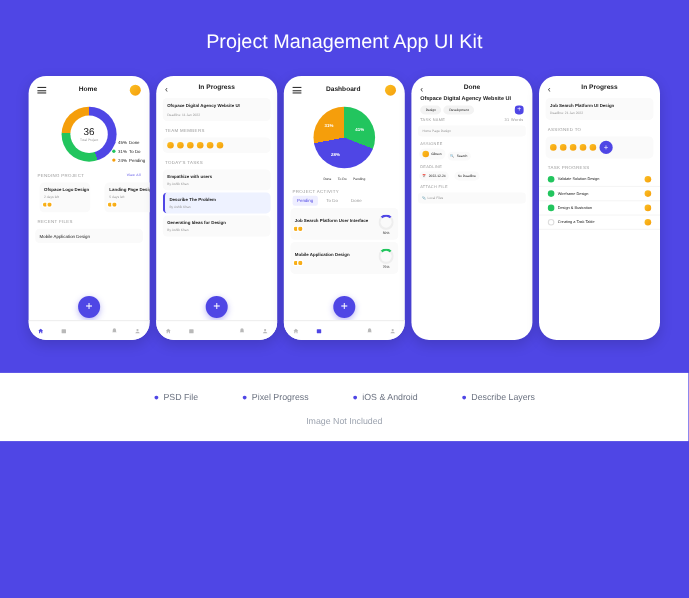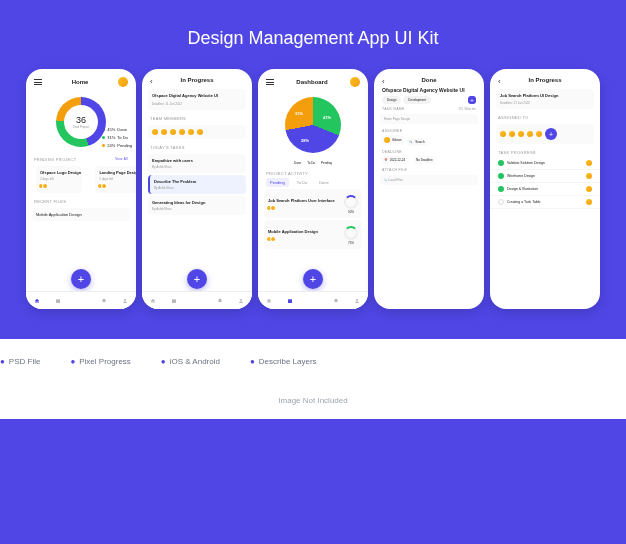--- a/index.html
+++ b/index.html
@@ -44,32 +44,32 @@
 .progress-ring{width:14px;height:14px;border-radius:50%;border:2px solid #eee;border-top-color:#4f46e5;display:inline-block;position:relative}
 .progress-ring.green{border-top-color:#22c55e}
 .pill{display:inline-block;padding:2px 5px;border-radius:6px;background:#f3f3f3;font-size:3px;margin-right:2px}
 .input-field{background:#fafafa;border-radius:3px;padding:3px 4px;margin:2px 6px;font-size:3px;color:#999}
 .label{font-size:3.5px;color:#999;padding:3px 8px 1px;letter-spacing:0.3px}
 .task-item{display:flex;align-items:center;gap:3px;padding:3px 8px;border-bottom:1px solid #f5f5f5}
 .task-check{width:6px;height:6px;border-radius:50%;background:#22c55e;flex-shrink:0}
 .task-check.empty{background:#fff;border:1px solid #ddd}
 .task-text{flex:1;font-size:3.5px}
 .footer{background:#fff;margin-top:30px;padding:18px 0 14px;text-align:center}
-.features{display:flex;justify-content:flex-start;gap:30px;font-size:8px;color:#6b7280}
+.features{display:flex;justify-content:center;gap:40px;font-size:8px;color:#6b7280}
 .feat-dot{color:#4f46e5;margin-right:4px}
-.disclaimer{font-size:8px;color:#9ca3af;margin-top:30px}
+.disclaimer{font-size:8px;color:#9ca3af;margin-top:12px}
 .members{background:#fafafa;border-radius:4px;margin:2px 6px;padding:4px;display:flex;gap:3px;align-items:center}
 .icon-btn{width:8px;height:8px;border-radius:3px;background:#4f46e5;color:#fff;display:inline-flex;align-items:center;justify-content:center;font-size:6px}
 .chip{display:inline-flex;align-items:center;gap:2px;background:#fafafa;border-radius:6px;padding:2px 3px;font-size:3px;margin:1px}
 .add-circle{width:12px;height:12px;border-radius:50%;background:#4f46e5;color:#fff;display:inline-flex;align-items:center;justify-content:center;font-size:7px}
 </style>
 </head>
 <body>
 
-<div class="title">Design Management App UI Kit</div>
+<div class="title">Project Management App UI Kit</div>
 
 <div class="phones">
 
 <div class="phone">
   <div class="hdr">
     <div class="menu-icon">
           <span></span>
           <span></span>
           <span></span>
         </div>

